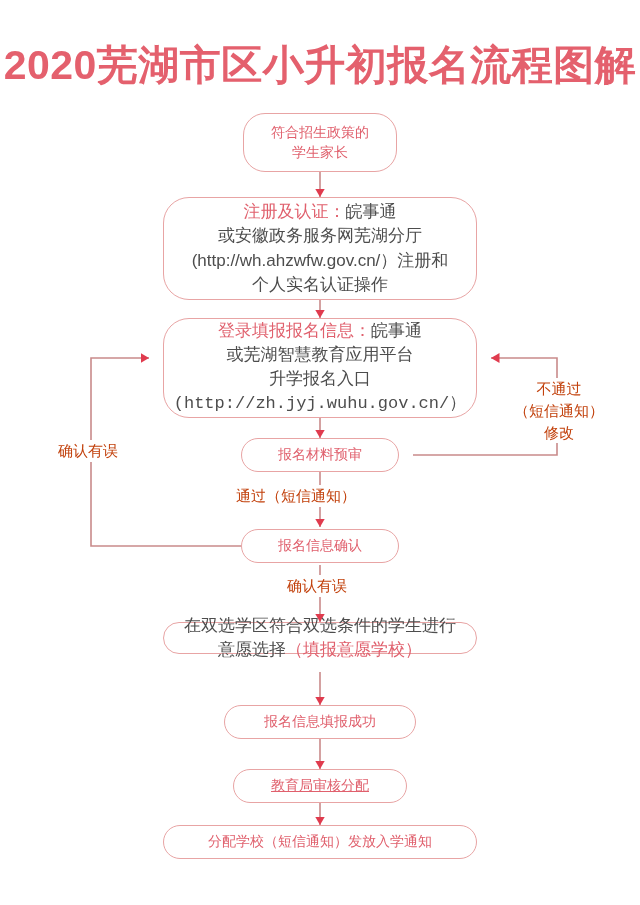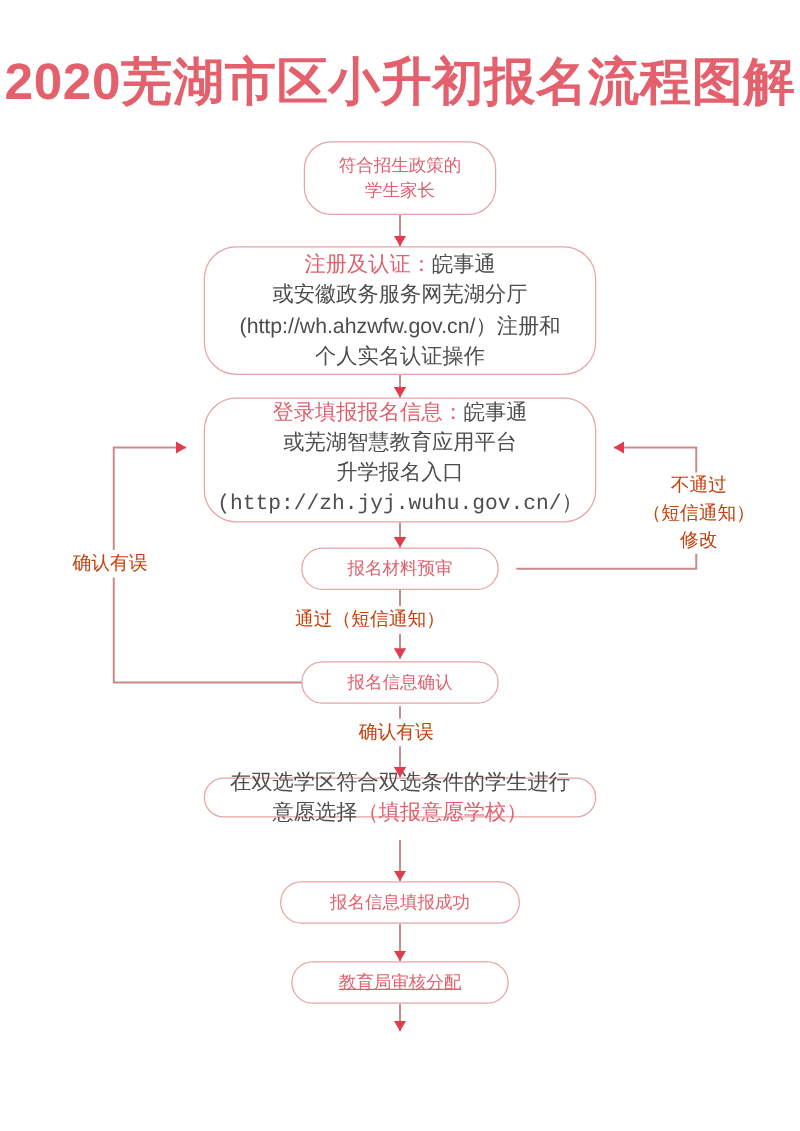--- a/index.html
+++ b/index.html
@@ -164,20 +164,23 @@
   </div>
 
   <div class="node accent" style="left:224px; top:705px; width:192px; height:34px;">
     <div class="inner">报名信息填报成功</div>
   </div>
 
   <div class="node accent" style="left:233px; top:769px; width:174px; height:34px;text-decoration:underline;">
     <div class="inner">教育局审核分配</div>
   </div>
 
+  <div class="node accent" style="left:163px; top:825px; width:314px; height:34px;">
+    <div class="inner">分配学校（短信通知）发放入学通知</div>
+  </div>
 
   <div class="edge-label" style="left:56px; top:440px;">确认有误</div>
 
   <div class="edge-label multi" style="left:492px; top:378px; width:130px; text-align:center;">
     <div>不通过</div>
     <div>（短信通知）</div>
     <div>修改</div>
   </div>
 
   <div class="edge-label" style="left:234px; top:485px;">通过（短信通知）</div>

